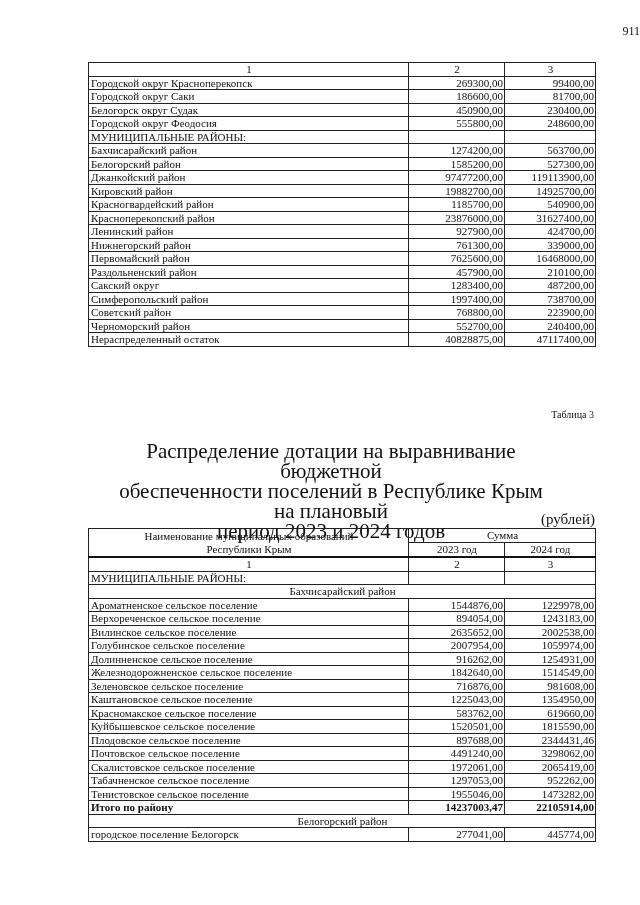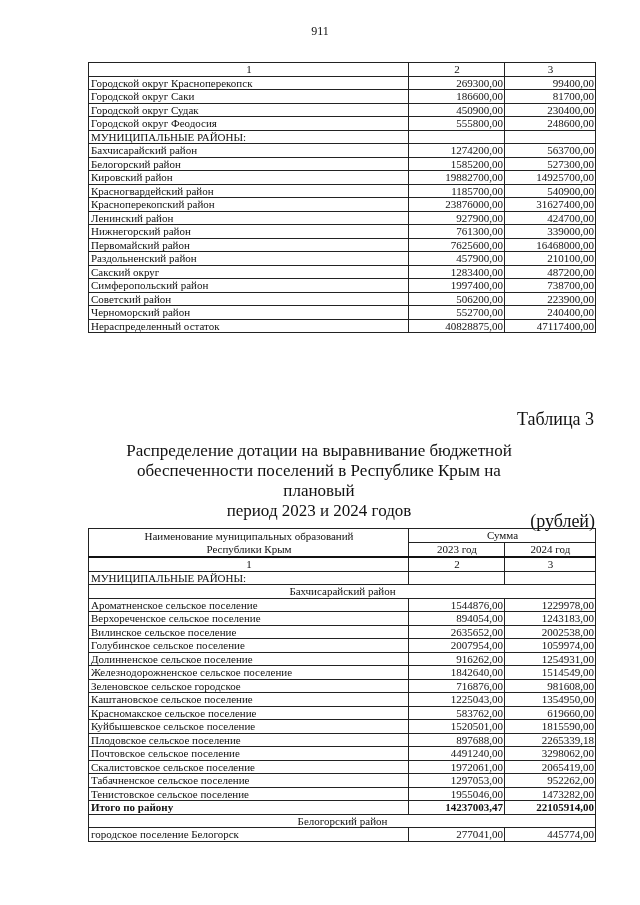--- a/index.html
+++ b/index.html
@@ -1,30 +1,30 @@
 <!DOCTYPE html>
 <html><head>
 <meta charset="utf-8">
 <style>
   html, body { margin: 0; padding: 0; background: #ffffff; }
   body { width: 640px; height: 905px; position: relative; overflow: hidden;
          font-family: "Liberation Serif", "DejaVu Serif", serif; color: #111; }
-  .page-num { position: absolute; top: 24px; left: 0; width: 640px; text-align: center; font-size: 12px; }
+  .page-num { position: absolute; top: 24px; left: 0; width: 640px; text-align: right; font-size: 12px; }
   table { border-collapse: collapse; position: absolute; table-layout: fixed; }
   td { border: 1px solid #222; padding: 0 1px 0 2px; font-size: 11px; line-height: 12.5px;
        height: 12.5px; white-space: nowrap; overflow: hidden; }
   td.num { text-align: right; padding-right: 1px; }
   td.ctr { text-align: center; }
   tr.bold td { font-weight: bold; }
   #t1 { left: 88px; top: 62px; width: 507px; }
   #t2 { left: 88px; top: 528px; width: 507px; }
   .t2head td { line-height: 12.5px; }
-  .tbl-label { position: absolute; top: 409px; right: 46px; font-size: 18px; }
-  .title { position: absolute; top: 441px; left: 104px; width: 430px; text-align: center; font-size: 17px; line-height: 20px; }
-  .unit { position: absolute; top: 511px; right: 45px; font-size: 18px; }
+  .tbl-label { position: absolute; top: 409px; right: 46px; font-size: 10px; }
+  .title { position: absolute; top: 441px; left: 116px; width: 430px; text-align: center; font-size: 21px; line-height: 20px; }
+  .unit { position: absolute; top: 511px; right: 45px; font-size: 15px; }
   tr.thick-top td { border-top: 2px solid #111; }
 </style>
 </head>
 <body>
 
 <div class="page-num">911</div>
 
 <table id="t1">
   <colgroup>
       <col style="width:320px">
@@ -41,21 +41,21 @@
         <td>Городской округ Красноперекопск</td>
         <td class="num">269300,00</td>
         <td class="num">99400,00</td>
       </tr>
       <tr>
         <td>Городской округ Саки</td>
         <td class="num">186600,00</td>
         <td class="num">81700,00</td>
       </tr>
       <tr>
-        <td>Городской округ Судак</td>
+        <td>Белогорск округ Судак</td>
         <td class="num">450900,00</td>
         <td class="num">230400,00</td>
       </tr>
       <tr>
         <td>Городской округ Феодосия</td>
         <td class="num">555800,00</td>
         <td class="num">248600,00</td>
       </tr>
       <tr>
         <td>МУНИЦИПАЛЬНЫЕ РАЙОНЫ:</td>
@@ -66,20 +66,25 @@
         <td>Бахчисарайский район</td>
         <td class="num">1274200,00</td>
         <td class="num">563700,00</td>
       </tr>
       <tr>
         <td>Белогорский район</td>
         <td class="num">1585200,00</td>
         <td class="num">527300,00</td>
       </tr>
       <tr>
+        <td>Джанкойский район</td>
+        <td class="num">97477200,00</td>
+        <td class="num">119113900,00</td>
+      </tr>
+      <tr>
         <td>Кировский район</td>
         <td class="num">19882700,00</td>
         <td class="num">14925700,00</td>
       </tr>
       <tr>
         <td>Красногвардейский район</td>
         <td class="num">1185700,00</td>
         <td class="num">540900,00</td>
       </tr>
       <tr>
@@ -112,21 +117,21 @@
         <td class="num">1283400,00</td>
         <td class="num">487200,00</td>
       </tr>
       <tr>
         <td>Симферопольский район</td>
         <td class="num">1997400,00</td>
         <td class="num">738700,00</td>
       </tr>
       <tr>
         <td>Советский район</td>
-        <td class="num">506200,00</td>
+        <td class="num">768800,00</td>
         <td class="num">223900,00</td>
       </tr>
       <tr>
         <td>Черноморский район</td>
         <td class="num">552700,00</td>
         <td class="num">240400,00</td>
       </tr>
       <tr>
         <td>Нераспределенный остаток</td>
         <td class="num">40828875,00</td>
@@ -198,21 +203,21 @@
         <td>Долинненское сельское поселение</td>
         <td class="num">916262,00</td>
         <td class="num">1254931,00</td>
       </tr>
       <tr>
         <td>Железнодорожненское сельское поселение</td>
         <td class="num">1842640,00</td>
         <td class="num">1514549,00</td>
       </tr>
       <tr>
-        <td>Зеленовское сельское городское</td>
+        <td>Зеленовское сельское поселение</td>
         <td class="num">716876,00</td>
         <td class="num">981608,00</td>
       </tr>
       <tr>
         <td>Каштановское сельское поселение</td>
         <td class="num">1225043,00</td>
         <td class="num">1354950,00</td>
       </tr>
       <tr>
         <td>Красномакское сельское поселение</td>
@@ -220,21 +225,21 @@
         <td class="num">619660,00</td>
       </tr>
       <tr>
         <td>Куйбышевское сельское поселение</td>
         <td class="num">1520501,00</td>
         <td class="num">1815590,00</td>
       </tr>
       <tr>
         <td>Плодовское сельское поселение</td>
         <td class="num">897688,00</td>
-        <td class="num">2265339,18</td>
+        <td class="num">2344431,46</td>
       </tr>
       <tr>
         <td>Почтовское сельское поселение</td>
         <td class="num">4491240,00</td>
         <td class="num">3298062,00</td>
       </tr>
       <tr>
         <td>Скалистовское сельское поселение</td>
         <td class="num">1972061,00</td>
         <td class="num">2065419,00</td>

